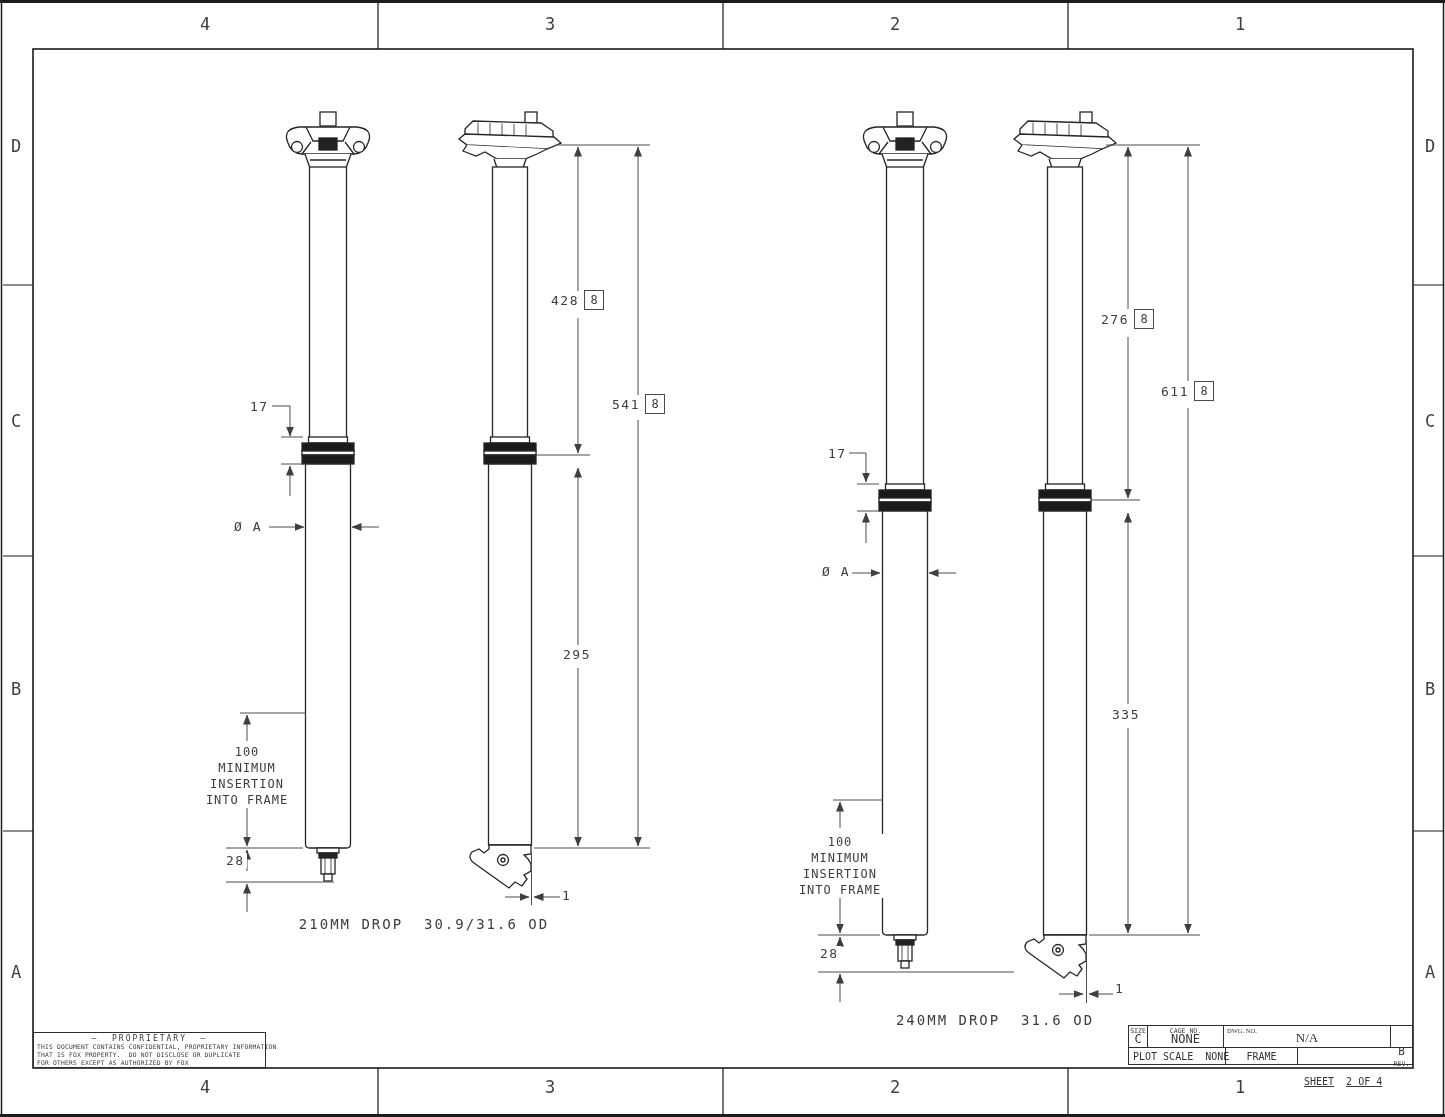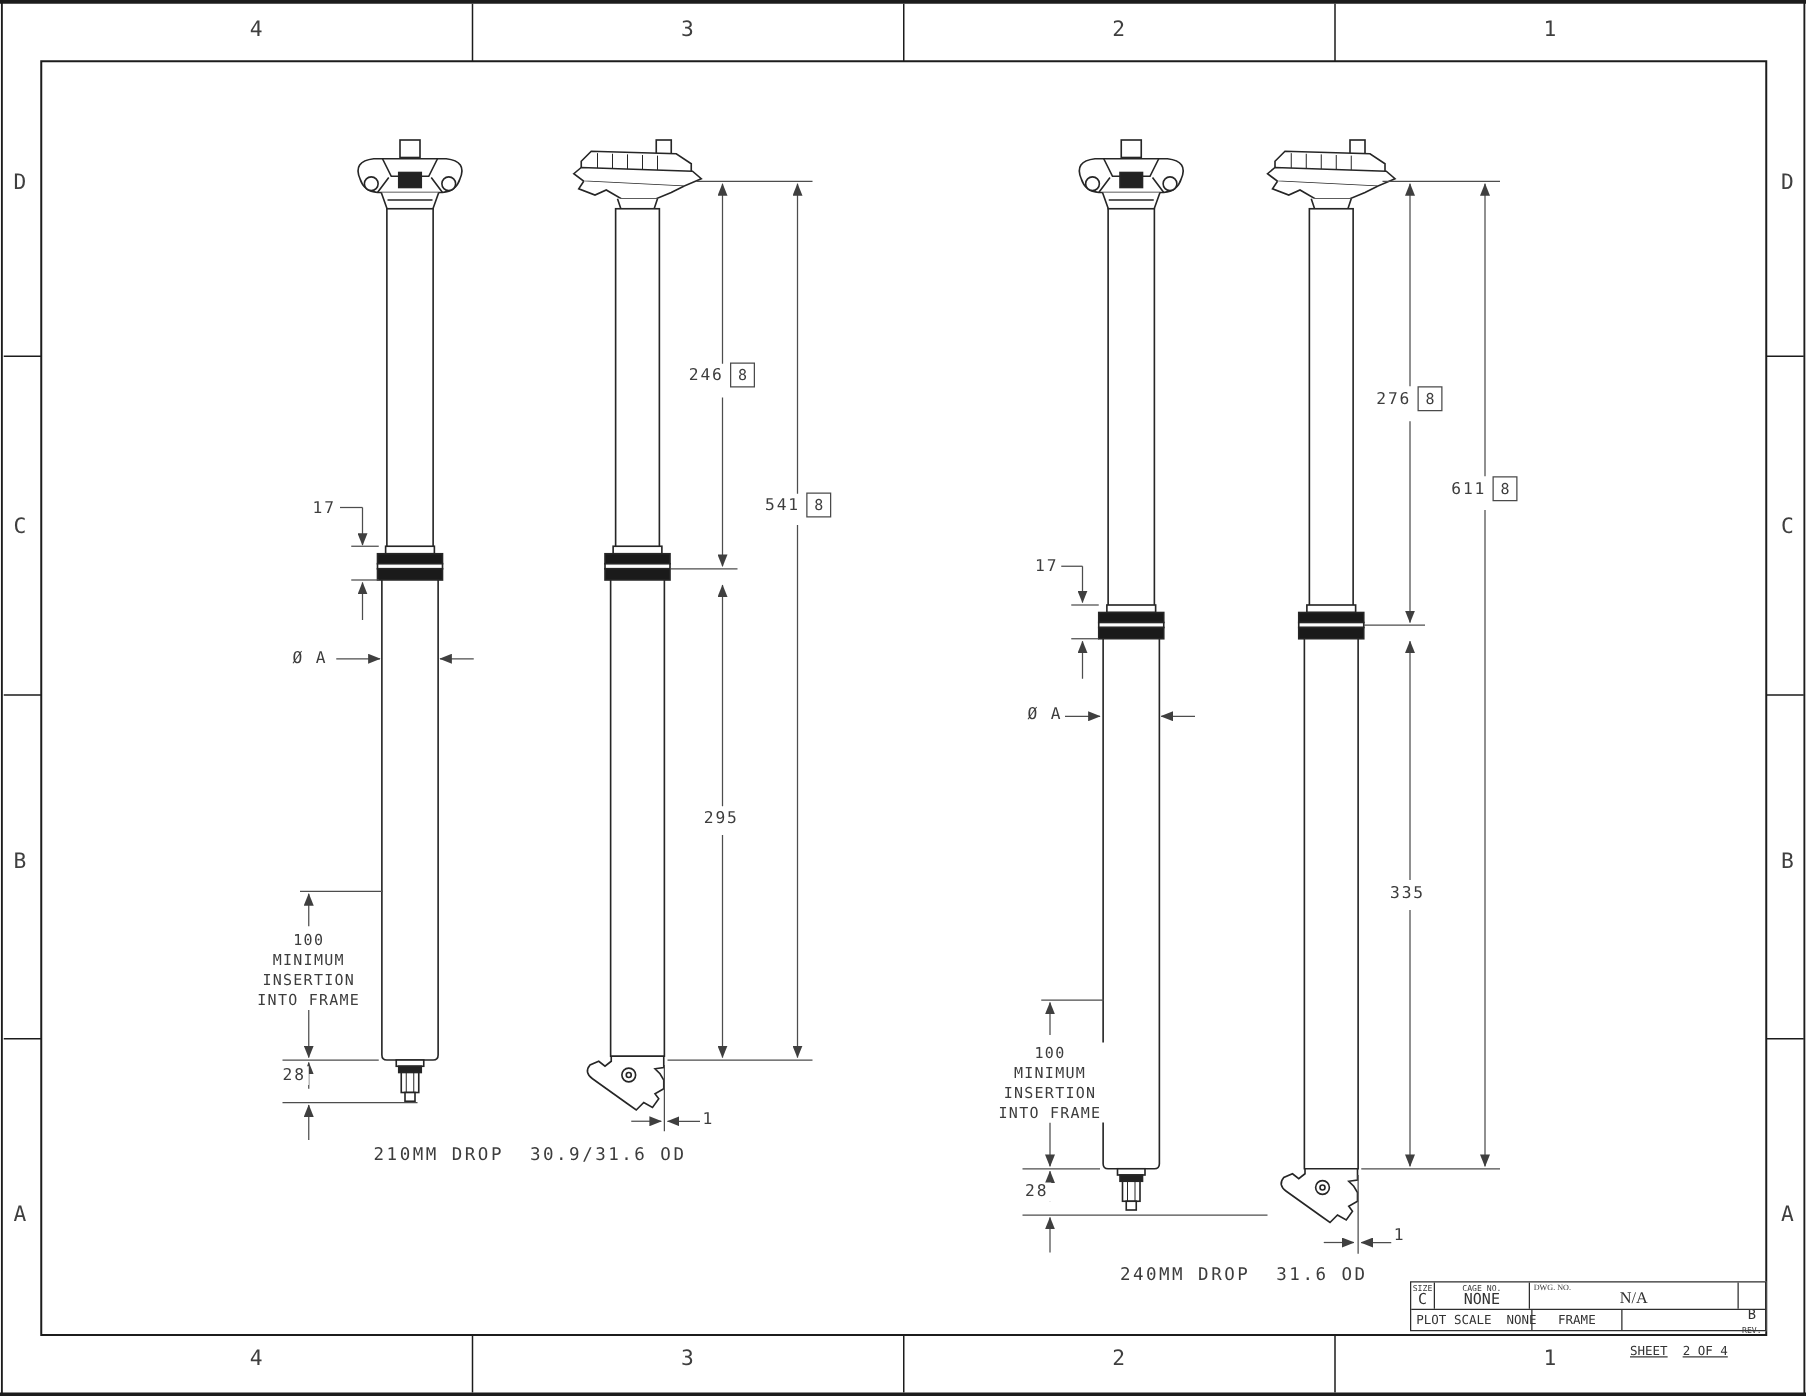--- a/index.html
+++ b/index.html
@@ -203,21 +203,21 @@
   <div class="zone" style="left:5px;top:411px">C</div>
   <div class="zone" style="left:5px;top:679px">B</div>
   <div class="zone" style="left:5px;top:962px">A</div>
   <div class="zone" style="left:1419px;top:136px">D</div>
   <div class="zone" style="left:1419px;top:411px">C</div>
   <div class="zone" style="left:1419px;top:679px">B</div>
   <div class="zone" style="left:1419px;top:962px">A</div>
 
   <div class="dim" style="left:248px;top:399px">17</div>
   <div class="dim" style="left:232px;top:519px">Ø A</div>
-  <div class="dim" style="left:549px;top:293px">246</div>
+  <div class="dim" style="left:549px;top:293px">428</div>
   <div class="flag" style="left:584px;top:290px">8</div>
   <div class="dim" style="left:610px;top:397px">541</div>
   <div class="flag" style="left:645px;top:394px">8</div>
   <div class="dim" style="left:561px;top:647px">295</div>
   <div class="ins" style="left:195px;top:744px">
     <div>100</div>
     <div>MINIMUM</div>
     <div>INSERTION</div>
     <div>INTO FRAME</div>
   </div>
@@ -235,20 +235,26 @@
   <div class="ins" style="left:788px;top:834px">
     <div>100</div>
     <div>MINIMUM</div>
     <div>INSERTION</div>
     <div>INTO FRAME</div>
   </div>
   <div class="dim" style="left:818px;top:946px">28</div>
   <div class="dim" style="left:1113px;top:981px">1</div>
   <div class="caption" style="left:865px;top:1012px">240MM DROP  31.6 OD</div>
 
+  <div class="prop">
+    <div class="prop-title">—  PROPRIETARY  —</div>
+    <div class="prop-line">THIS DOCUMENT CONTAINS CONFIDENTIAL, PROPRIETARY INFORMATION</div>
+    <div class="prop-line">THAT IS FOX PROPERTY.  DO NOT DISCLOSE OR DUPLICATE</div>
+    <div class="prop-line">FOR OTHERS EXCEPT AS AUTHORIZED BY FOX</div>
+  </div>
 
   <div class="tblock">
     <div class="tb-r1">
       <div class="tb-cell w-size">
         <span class="tb-label">SIZE</span>
         <span class="tb-val">C</span>
       </div>
       <div class="tb-cell w-cage">
         <span class="tb-label">CAGE NO.</span>
         <span class="tb-val">NONE</span>

